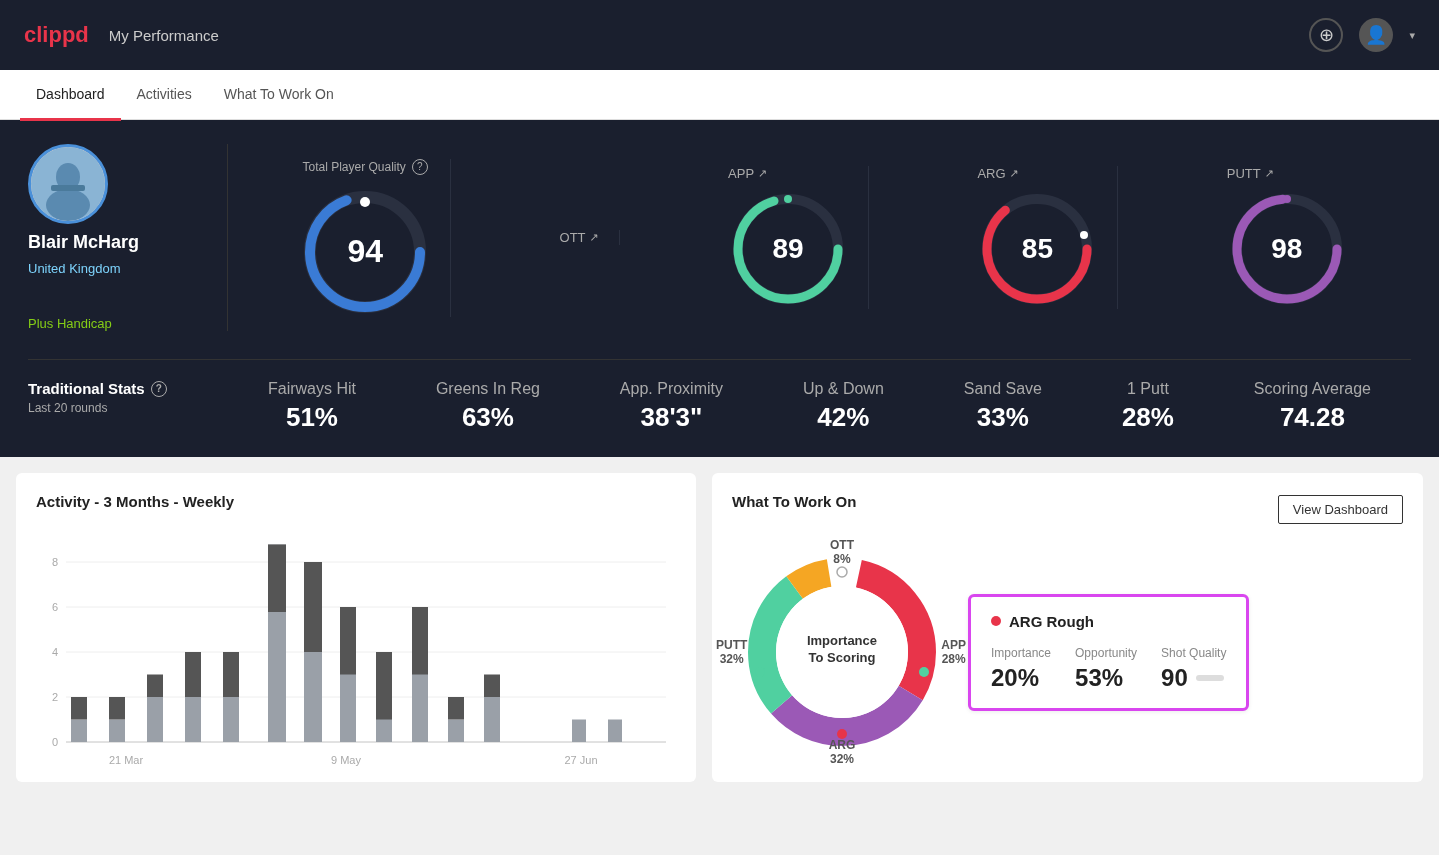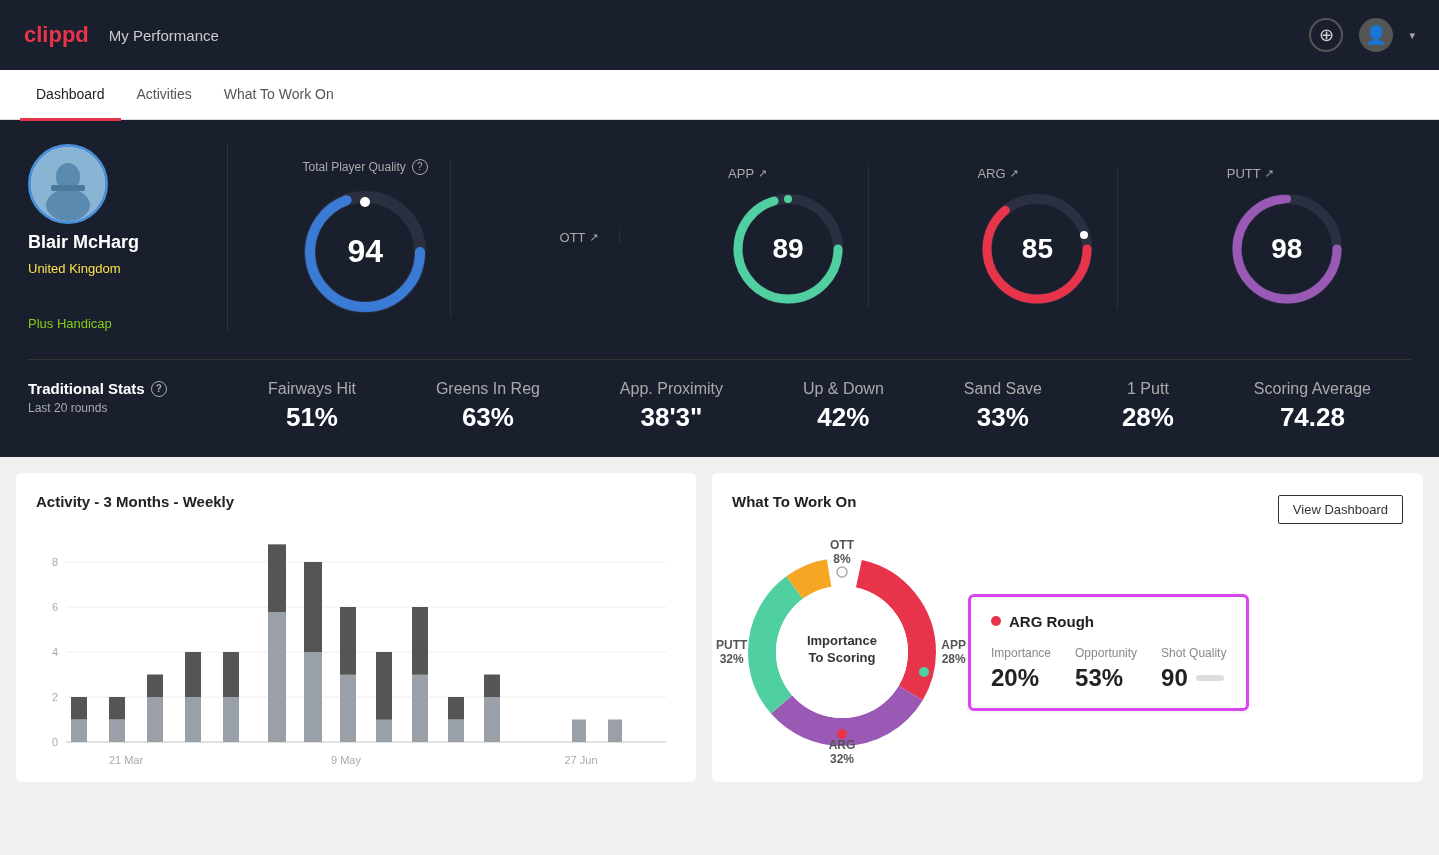--- a/index.html
+++ b/index.html
@@ -72,21 +72,21 @@
     .player-avatar {
       width: 80px;
       height: 80px;
       border-radius: 50%;
       border: 3px solid #4a90d9;
       background: #ccc;
       overflow: hidden;
       display: flex; align-items: center; justify-content: center;
     }
     .player-name { font-size: 18px; font-weight: 700; color: #fff; }
-    .player-country { font-size: 13px; color: #fde047; }
+    .player-country { font-size: 13px; color: #7dd3fc; }
     .player-handicap { font-size: 13px; color: #84cc16; margin-top: 32px; }
 
     .quality-charts {
       display: flex;
       flex: 1;
       align-items: center;
       justify-content: space-around;
     }
     .quality-item {
       display: flex;

